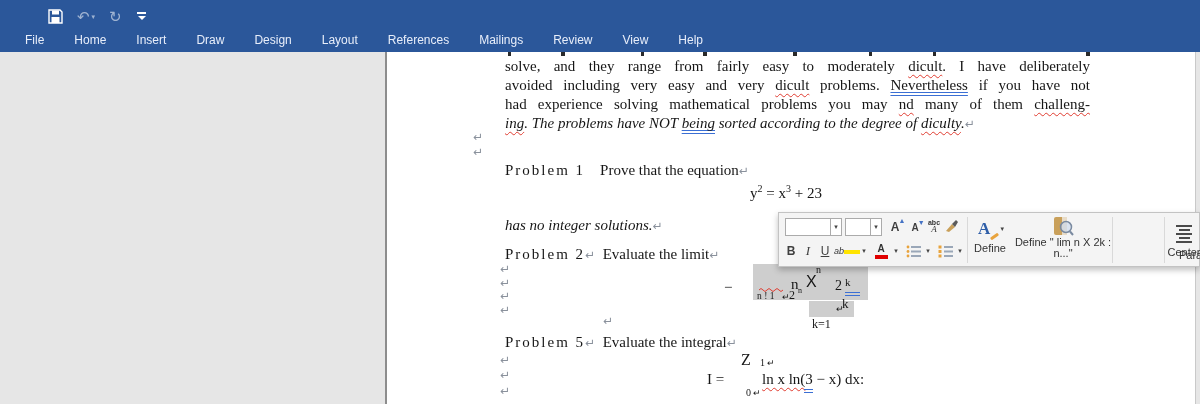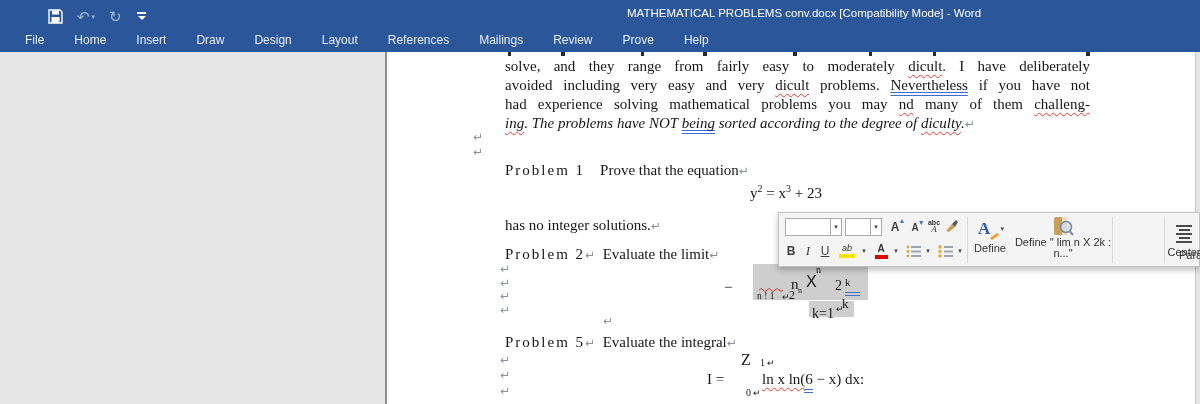--- a/index.html
+++ b/index.html
@@ -50,21 +50,21 @@
   .grow-a { font-size:12px; font-weight:bold; color:#3f3f3f; position:relative; }
   .grow-a .up { position:absolute; right:-6px; top:-3px; font-size:7px; color:#4472c4; }
   .shrink-a { font-size:10px; font-weight:bold; color:#3f3f3f; position:relative; }
   .shrink-a .dn { position:absolute; right:-6px; top:-3px; font-size:7px; color:#4472c4; }
   .abc-icon { display:flex; flex-direction:column; align-items:center; line-height:6px; }
   .abc-icon .t { font-size:7px; font-weight:bold; color:#333; }
   .abc-icon .b { font-size:9px; font-style:italic; color:#333; font-family:"Liberation Serif",serif; }
   .b-btn { font-weight:bold; font-size:12px; }
   .i-btn { font-style:italic; font-family:"Liberation Serif",serif; font-size:13px; }
   .u-btn { text-decoration:underline; font-size:12px; }
-  .hl-icon { display:flex; flex-direction:column; align-items:center; }
+  .hl-icon { display:flex; align-items:center; }
   .hl-icon .txt { font-size:9px; font-style:italic; line-height:9px; color:#333; }
   .hl-bar { width:16px; height:4px; background:#ffe400; margin-top:1px; }
   .fc-icon { display:flex; flex-direction:column; align-items:center; }
   .fc-icon .txt { font-size:10px; font-weight:bold; line-height:10px; color:#333; }
   .fc-bar { width:13px; height:4px; background:#e00000; margin-top:1px; }
   .styles-a { font-size:17px; font-weight:bold; color:#2e5ea8; font-family:"Liberation Serif",serif; position:relative; }
   .styles-a .pencil { position:absolute; right:-9px; bottom:1px; width:9px; height:3px; background:#e8a33d; transform:rotate(-35deg); border-radius:1px; }
   .mtb-label { position:absolute; font-size:11px; color:#333; text-align:center; line-height:11px; white-space:nowrap; }
   .center-icon { display:flex; flex-direction:column; gap:2px; align-items:center; }
   .center-icon i { display:block; height:2px; background:#4a4a4a; }
@@ -85,32 +85,31 @@
       <span>↶</span>
       <span class="qat-caret">▾</span>
     </button>
     <button class="qat-btn dim">
       <span>↻</span>
     </button>
     <button class="qat-btn">
       <span class="qat-custom"></span>
     </button>
   </div>
-  <div class="win-title">MATHEMATICAL PROBLEMS conv.docx [Compatibility Mode]  -  Word</div>
   <div class="tabs">
     <div class="tab">File</div>
     <div class="tab">Home</div>
     <div class="tab">Insert</div>
     <div class="tab">Draw</div>
     <div class="tab">Design</div>
     <div class="tab">Layout</div>
     <div class="tab">References</div>
     <div class="tab">Mailings</div>
     <div class="tab">Review</div>
-    <div class="tab">Prove</div>
+    <div class="tab">View</div>
     <div class="tab">Help</div>
   </div>
 </div>
 
 <div class="canvas"></div>
 <div class="page"></div>
 <div class="page-right-edge"></div>
 
 <div>
   <span class="sliver-mark" style="left:508px;width:3px;"></span>
@@ -126,21 +125,21 @@
 <div class="docline just" style="left:505px; top:57px;"><span>solve, and they range from fairly easy to moderately </span><span class="m-sp">dicult</span><span>. I have deliberately</span></div>
 <div class="docline just" style="left:505px; top:76px;"><span>avoided including very easy and very </span><span class="m-sp">dicult</span><span> problems. </span><span class="m-gr">Nevertheless</span><span> if you have not</span></div>
 <div class="docline just" style="left:505px; top:95px;"><span>had experience solving mathematical problems you may </span><span class="m-sp">nd</span><span> many of them </span><span class="m-sp">challeng-</span></div>
 <div class="docline" style="left:505px; top:114px;font-style:italic;"><span class="m-sp">ing</span><span>. The problems have NOT </span><span class="m-gr">being</span><span> sorted according to the degree of </span><span class="m-sp">diculty</span><span>.</span><span class="m-pc">↵</span></div>
 
 <span class="pc-abs" style="left:473px; top:130px;">↵</span>
 <span class="pc-abs" style="left:473px; top:145px;">↵</span>
 
 <div class="docline" style="left:505px; top:161px;"><span class="m-lbl">Problem 1</span><span>    </span><span>Prove that the equation</span><span class="m-pc">↵</span></div>
 <div class="docline" style="left:750px; top:184px;"><span>y</span><span class="m-sup">2</span><span> = x</span><span class="m-sup">3</span><span> + 23</span></div>
-<div class="docline" style="left:505px; top:216px;"><span>has no integer solutions.</span><span class="m-pc">↵</span></div>
+<div class="docline" style="left:505px; top:216px;font-style:italic;"><span>has no integer solutions.</span><span class="m-pc">↵</span></div>
 
 <div class="docline" style="left:505px; top:245px;"><span class="m-lbl">Problem 2</span><span class="m-pc">↵</span><span>  Evaluate the limit</span><span class="m-pc">↵</span></div>
 <span class="pc-abs" style="left:500px; top:262px;">↵</span>
 <span class="pc-abs" style="left:500px; top:276px;">↵</span>
 <span class="pc-abs" style="left:500px; top:289px;">↵</span>
 <span class="pc-abs" style="left:500px; top:303px;">↵</span>
 <span class="pc-abs" style="left:603px; top:314px;">↵</span>
 
 <div class="sel" style="left:753px; top:264px; width:115px; height:36px;"></div>
 <div class="sel" style="left:809px; top:301px; width:45px; height:16px;"></div>
@@ -152,33 +151,33 @@
 <span class="f2" style="left:845px; top:276px; font-size:11px;">k</span>
 <div class="bluemark" style="left:845px; top:292px; width:15px;"></div>
 <svg class="abs" style="left:759px; top:287px; z-index:3;" width="24" height="5">
   <path d="M0 3 Q2 0 4 3 T8 3 T12 3 T16 3 T20 3 T24 3" stroke="#e03c31" stroke-width="1" fill="none"></path>
 </svg>
 <span class="f2" style="left:757px; top:291px; font-size:9.5px;">n ! 1</span>
 <span class="f2 m-pc" style="left:782px; top:292px; font-size:9px; position:absolute;">↵</span>
 <span class="f2" style="left:789px; top:288px; font-size:12px;">2</span>
 <span class="f2" style="left:798px; top:286px; font-size:8px;">n</span>
 <span class="f2" style="left:842px; top:296px; font-size:13px;">k</span>
-<span class="f2" style="left:812px; top:306px; font-size:14px;">k=1</span>
+<span class="f2" style="left:812px; top:317px; font-size:12px;">k=1</span>
 <span class="f2 m-pc" style="left:836px; top:304px; font-size:9px; position:absolute;">↵</span>
 
 <div class="docline" style="left:505px; top:333px;"><span class="m-lbl">Problem 5</span><span class="m-pc">↵</span><span>  Evaluate the integral</span><span class="m-pc">↵</span></div>
 <span class="pc-abs" style="left:500px; top:353px;">↵</span>
 <span class="pc-abs" style="left:500px; top:368px;">↵</span>
 <span class="pc-abs" style="left:500px; top:384px;">↵</span>
 
 <span class="f3" style="left:741px; top:351px; font-size:16px;">Z</span>
 <span class="f3" style="left:760px; top:357px; font-size:10px;">1</span>
 <span class="f3 m-pc" style="left:767px; top:358px; font-size:9px; position:absolute;">↵</span>
 <span class="f3" style="left:707px; top:371px; font-size:15px;">I =</span>
-<span class="f3" style="left:762px; top:371px; font-size:15px;"><span class="m-sp">ln x ln(</span><span>6 − x) dx:</span></span>
+<span class="f3" style="left:762px; top:371px; font-size:15px;"><span class="m-sp">ln x ln(</span><span>3 − x) dx:</span></span>
 <div class="bluemark" style="left:804px; top:389px; width:9px;"></div>
 <span class="f3" style="left:746px; top:387px; font-size:10px;">0</span>
 <span class="f3 m-pc" style="left:753px; top:388px; font-size:9px; position:absolute;">↵</span>
 
 <div class="mtb">
 
   <div class="mtb-select" style="left:6px; top:5px; width:57px;">
     <span class="val"></span>
     <span class="sel-caret">▾</span>
   </div>

